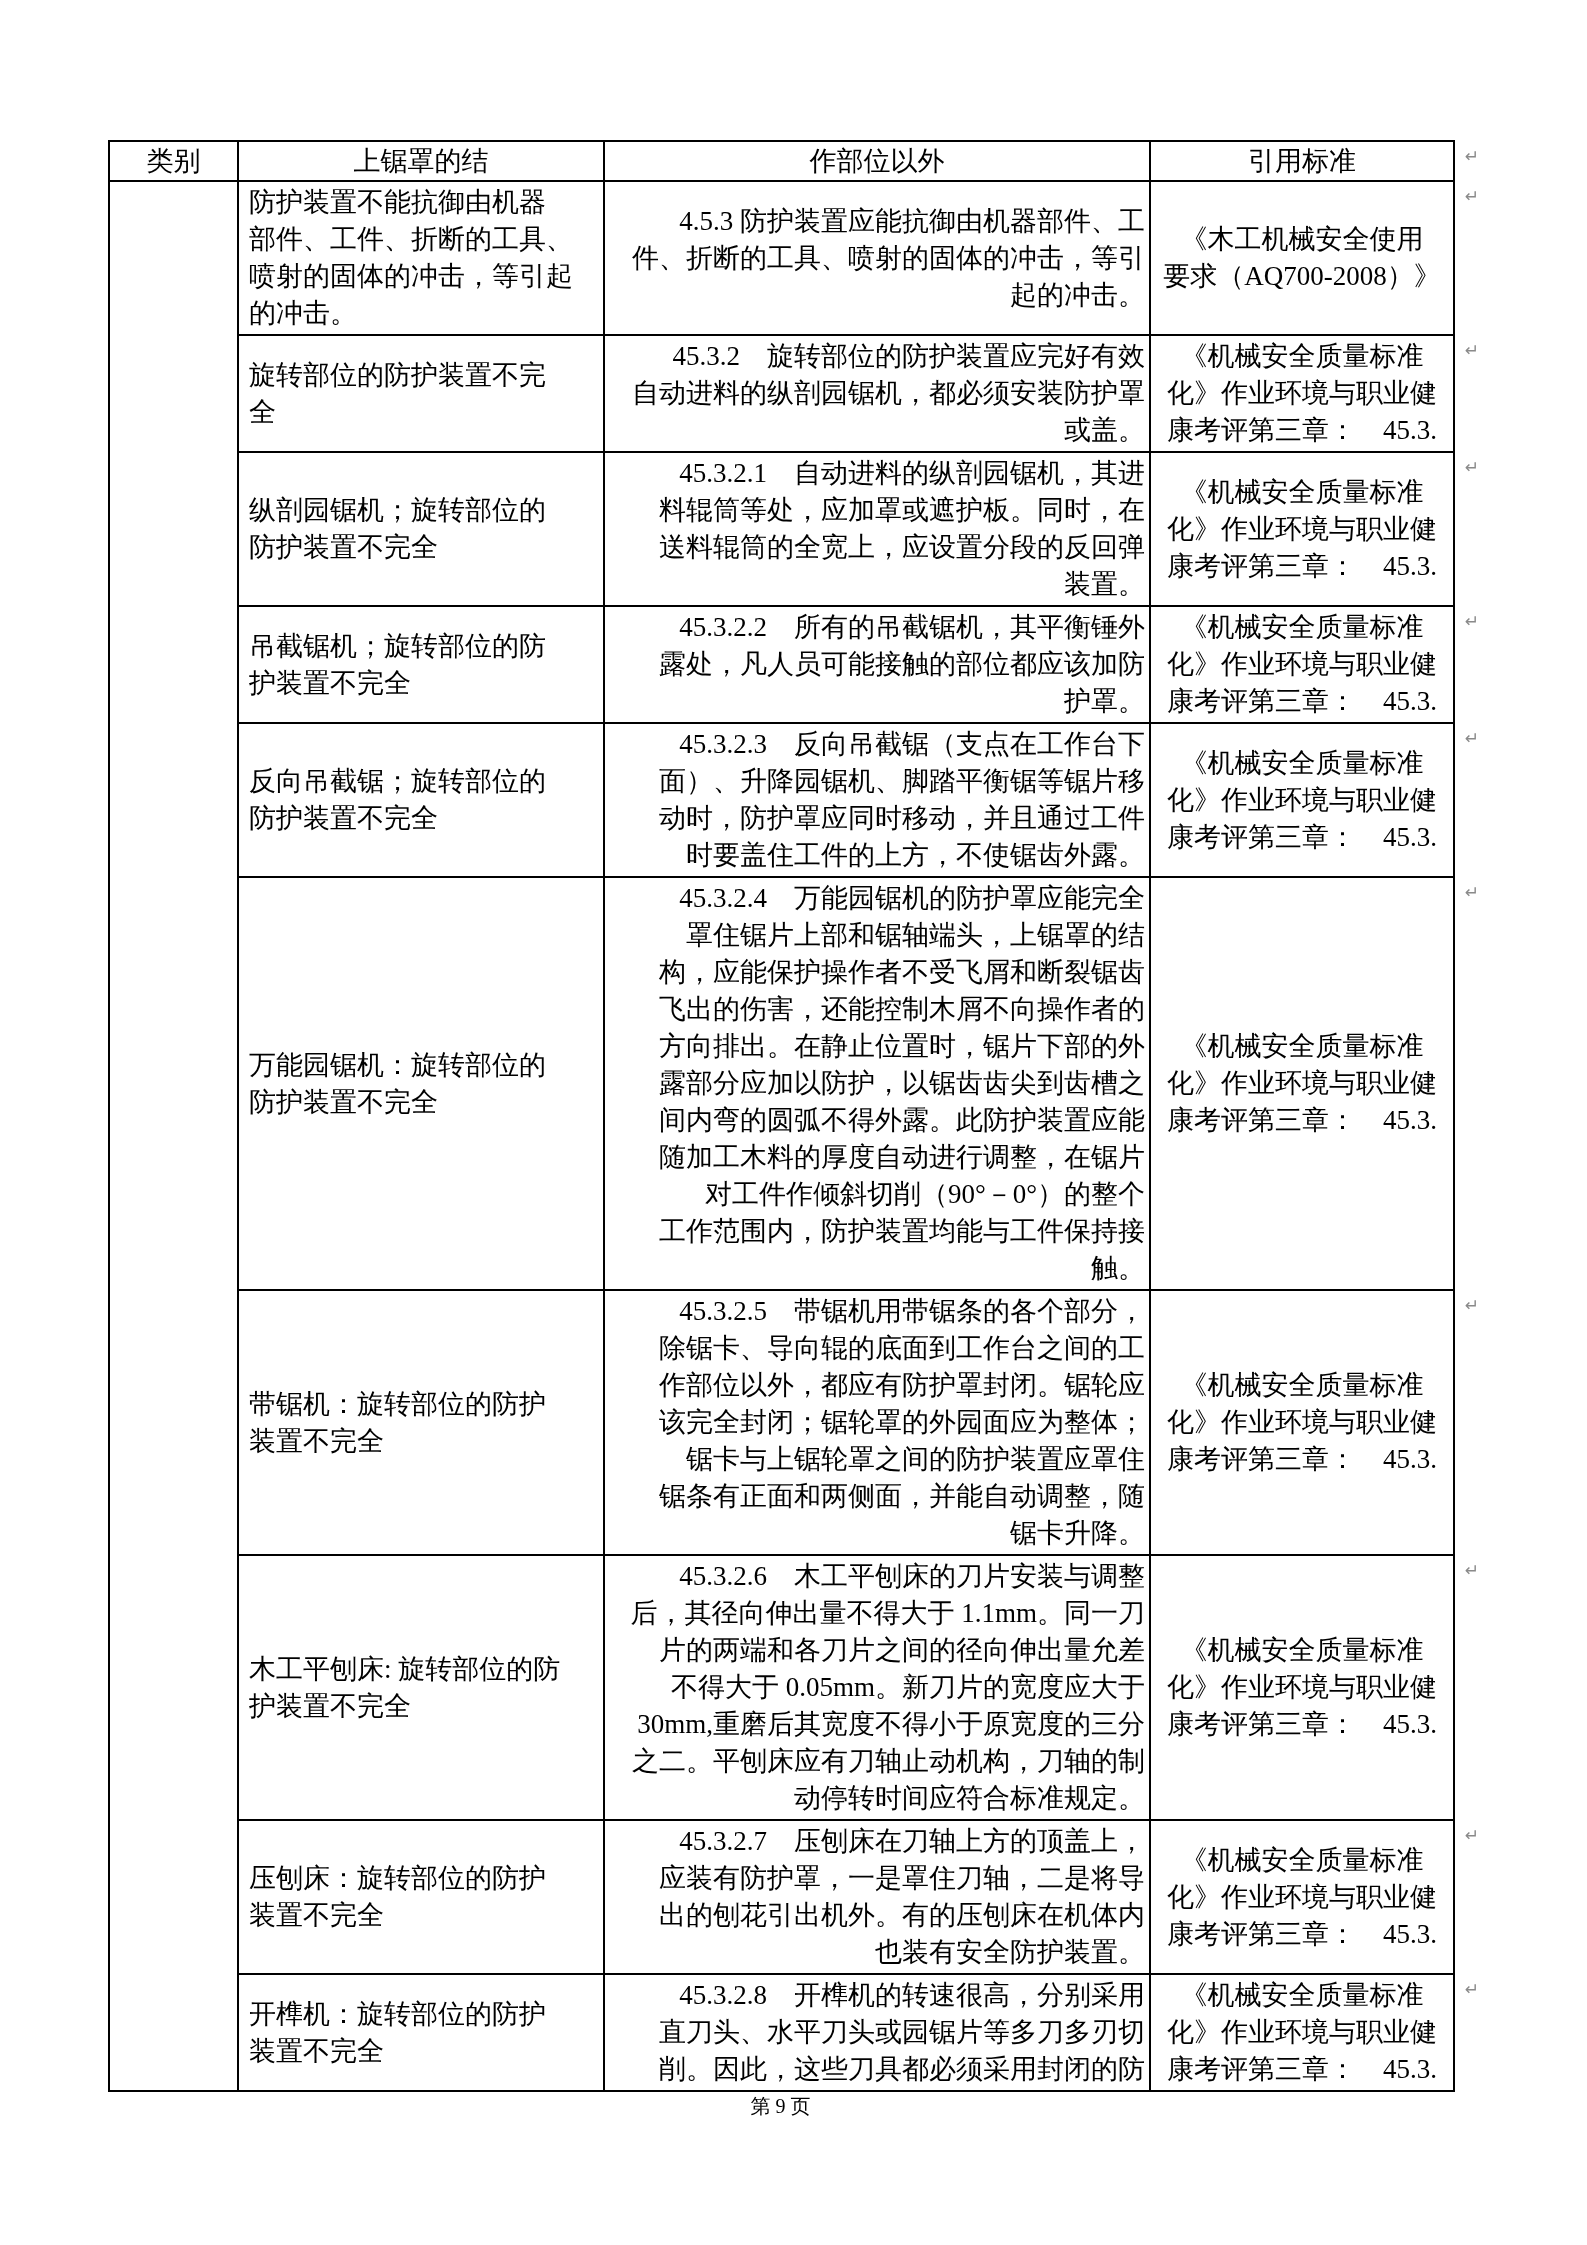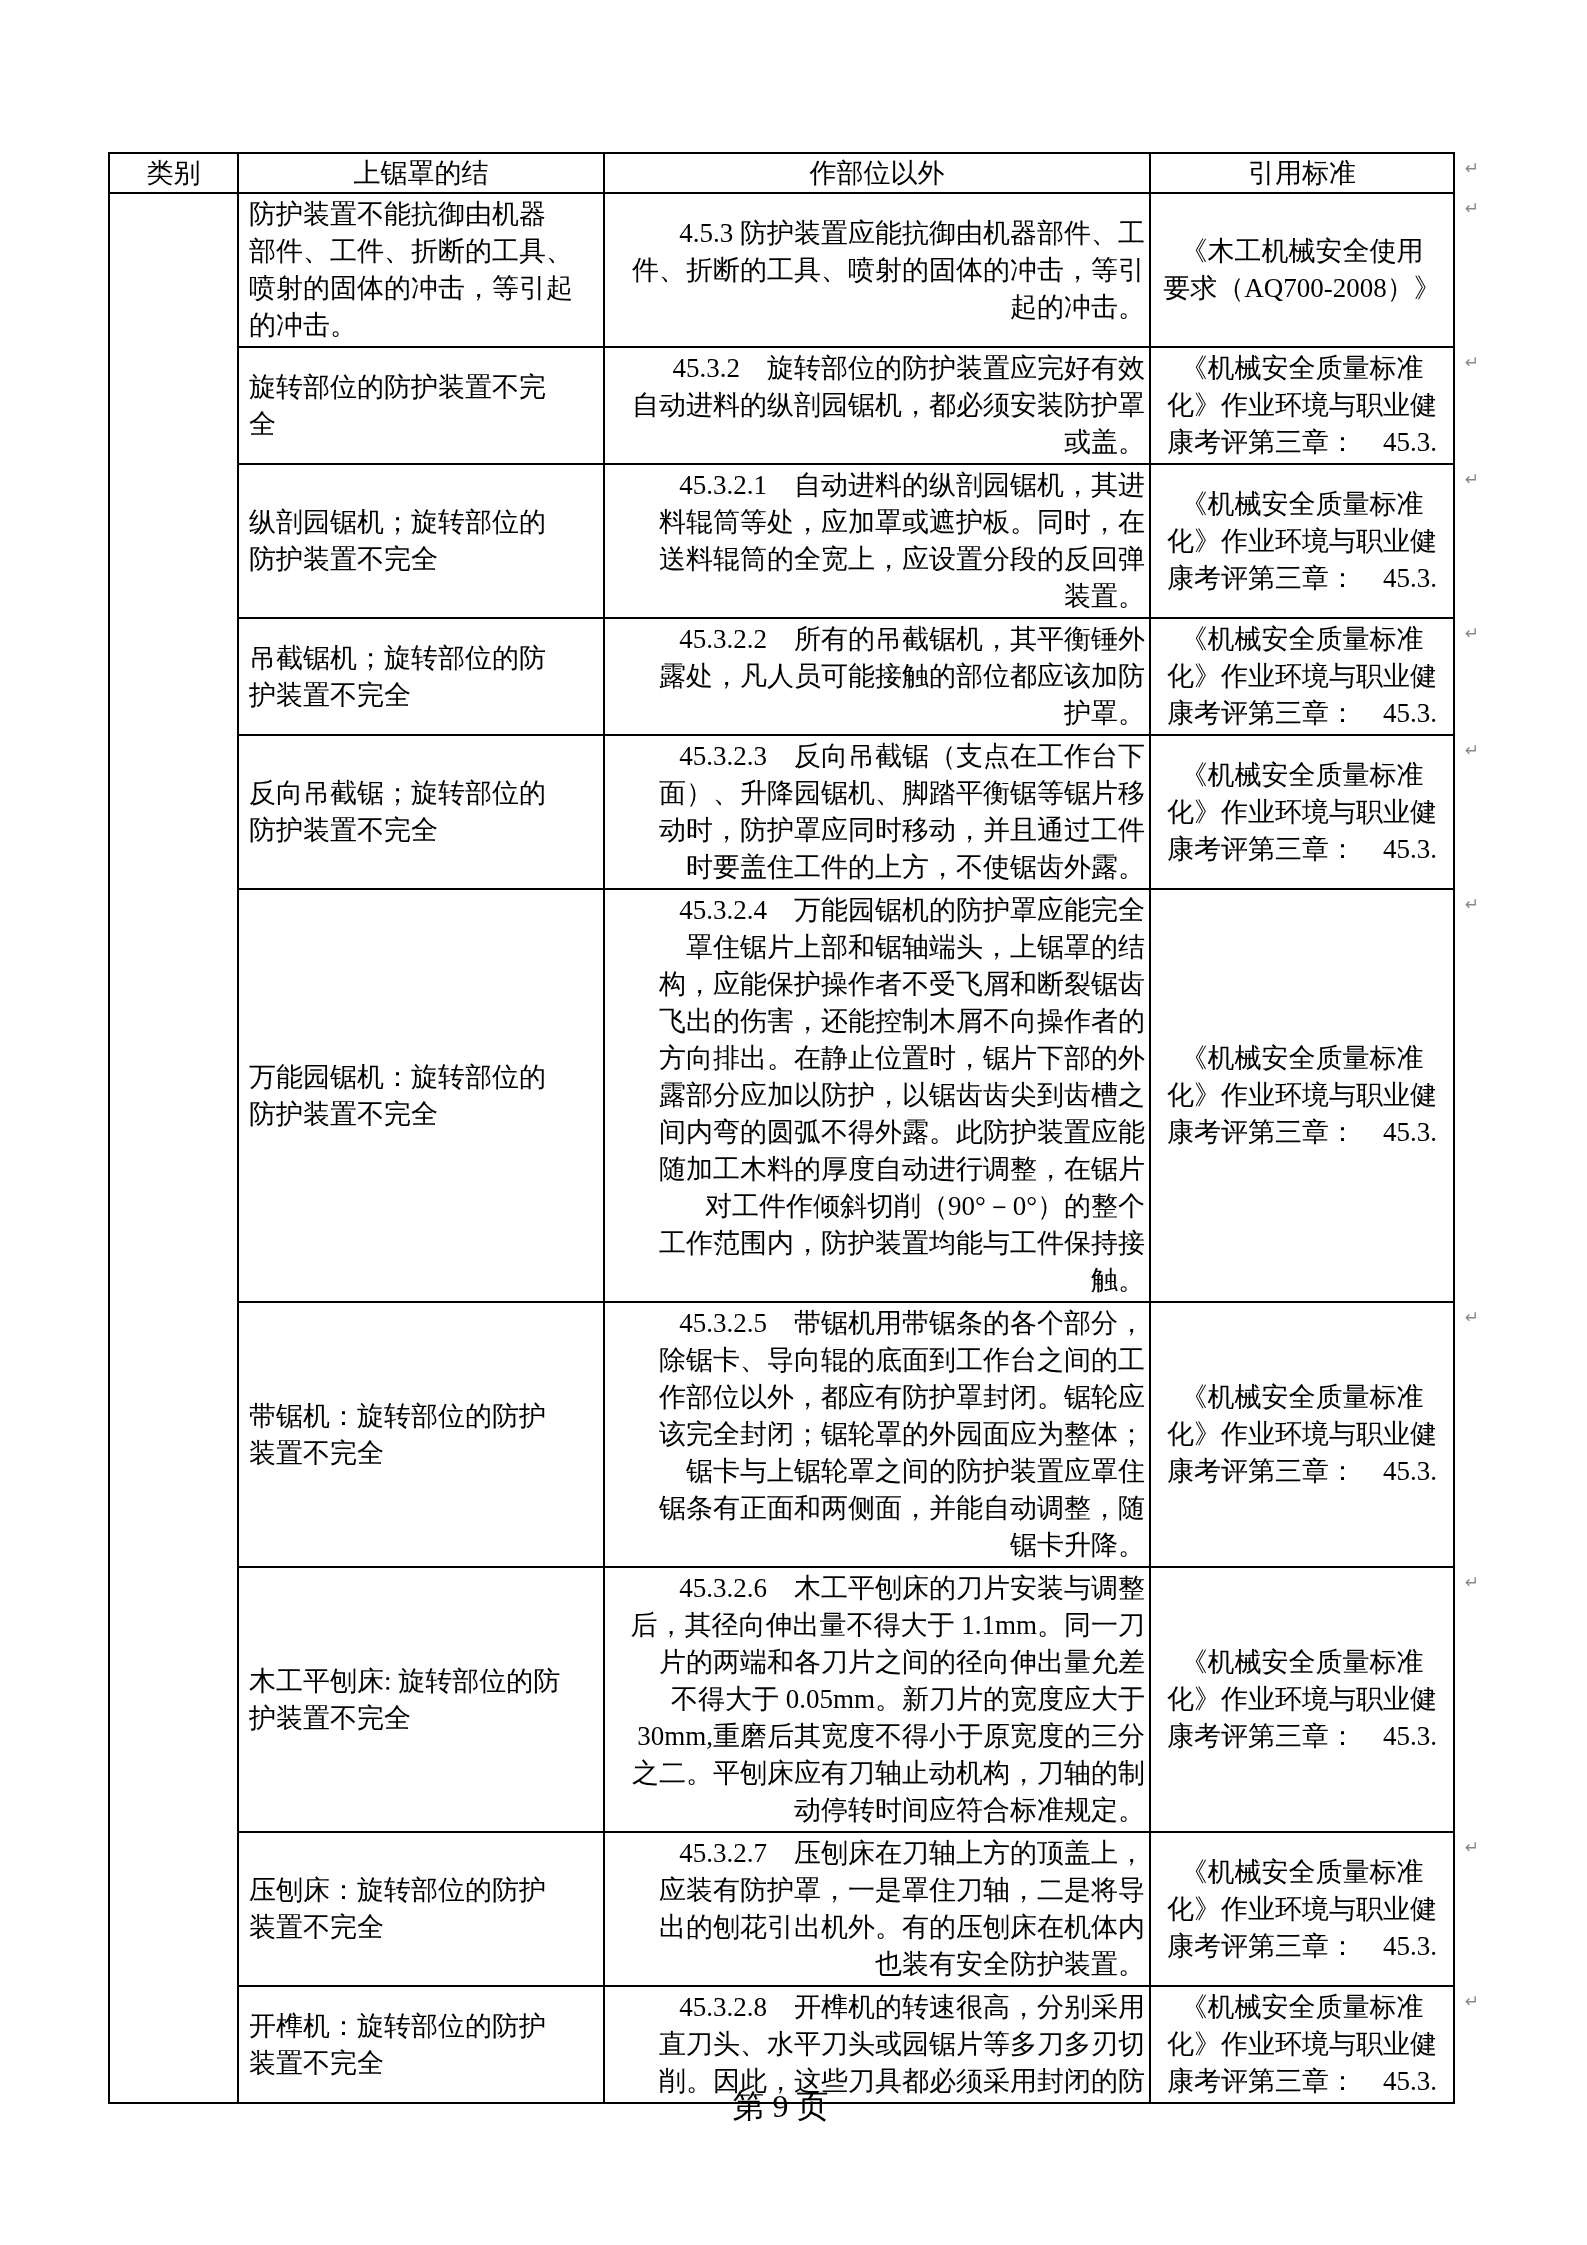--- a/index.html
+++ b/index.html
@@ -8,21 +8,21 @@
   .page {
     position: relative;
     width: 1587px;
     height: 2245px;
     background: #ffffff;
     overflow: hidden;
   }
   table.doc-table {
     position: absolute;
     left: 108px;
-    top: 152px;
+    top: 140px;
     width: 1345px;
     border-collapse: collapse;
     table-layout: fixed;
     border-radius: 24px;
   }
   table.doc-table th,
   table.doc-table td {
     border: 2px solid #000000;
     font-size: 27px;
     line-height: 37px;
@@ -46,21 +46,21 @@
     color: #8a8a8a;
     font-family: "DejaVu Sans", sans-serif;
     white-space: normal;
   }
   .footer {
     position: absolute;
     left: 108px;
     top: 2090px;
     width: 1345px;
     text-align: center;
-    font-size: 32px;
+    font-size: 20px;
     line-height: 32px;
     color: #000000;
   }
 </style>
 </head>
 <body>
 
 <div class="page">
 
   <table class="doc-table">

